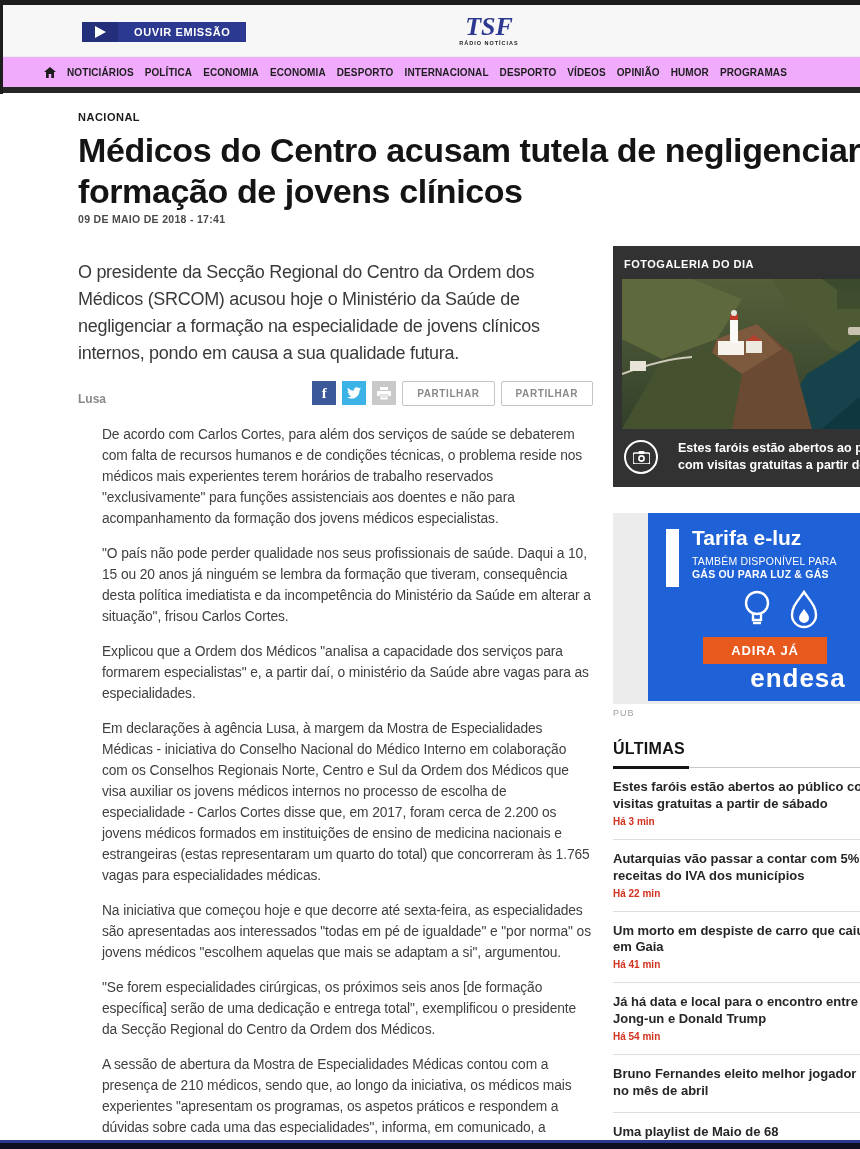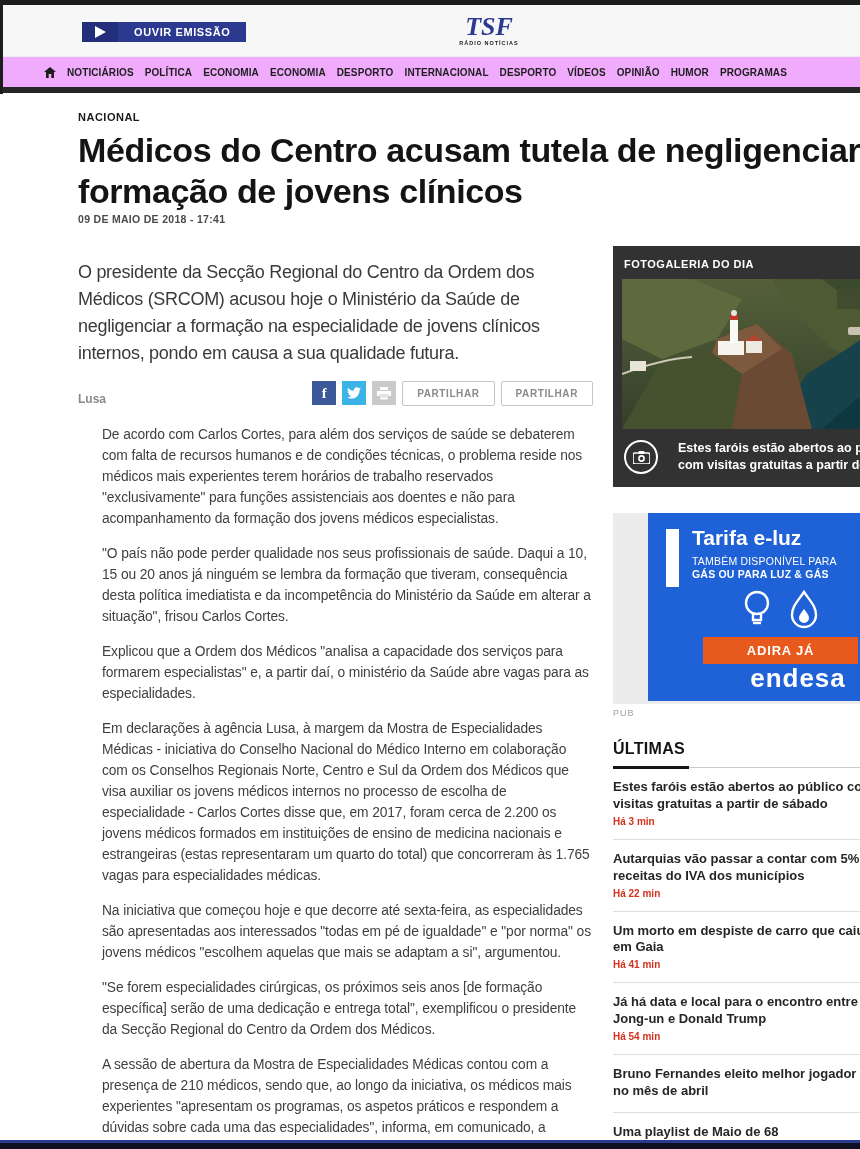--- a/index.html
+++ b/index.html
@@ -78,21 +78,21 @@
   .fg-text { color: #fff; font-size: 12.5px; font-weight: bold; line-height: 1.35; white-space: nowrap; cursor: pointer; }
   .ad-region { position: relative; margin-top: 26px; height: 191px; background: #ececec; }
   .ad-creative { position: absolute; left: 35px; top: 0; width: 300px; height: 188px; background: #1f61d6; cursor: pointer; }
   .ad-bar { position: absolute; left: 18px; top: 16px; width: 13px; height: 58px; background: #fff; }
   .ad-title { position: absolute; left: 44px; top: 13px; color: #fff; font-size: 21px; font-weight: bold; }
   .ad-sub1 { position: absolute; left: 44px; top: 42px; color: #fff; font-size: 10.5px; letter-spacing: .2px; }
   .ad-sub2 { position: absolute; left: 44px; top: 55px; color: #fff; font-size: 10.5px; font-weight: bold; letter-spacing: .2px; }
   .ad-bulb { position: absolute; left: 92px; top: 76px; }
   .ad-flame { position: absolute; left: 140px; top: 76px; }
   .ad-cta {
-    position: absolute; left: 55px; top: 124px; width: 155px; height: 27px; background: #e8591e;
+    position: absolute; left: 55px; top: 124px; width: 124px; height: 27px; background: #e8591e;
     color: #fff; font-size: 13px; font-weight: bold; letter-spacing: .8px; border: 0; cursor: pointer;
     font-family: inherit;
   }
   .ad-brand { position: absolute; left: 0; top: 150px; width: 100%; text-align: center; color: #fff; font-size: 26px; letter-spacing: 1px; font-weight: bold; }
   .pub { margin-top: 4px; font-size: 9px; color: #a0a0a0; letter-spacing: 1px; }
   .ultimas { margin-top: 22px; }
   .ultimas-header {
     position: relative; font-size: 16px; font-weight: bold; color: #141414;
     letter-spacing: .3px; padding-bottom: 9px; border-bottom: 1px solid #c9c9c9;
   }

